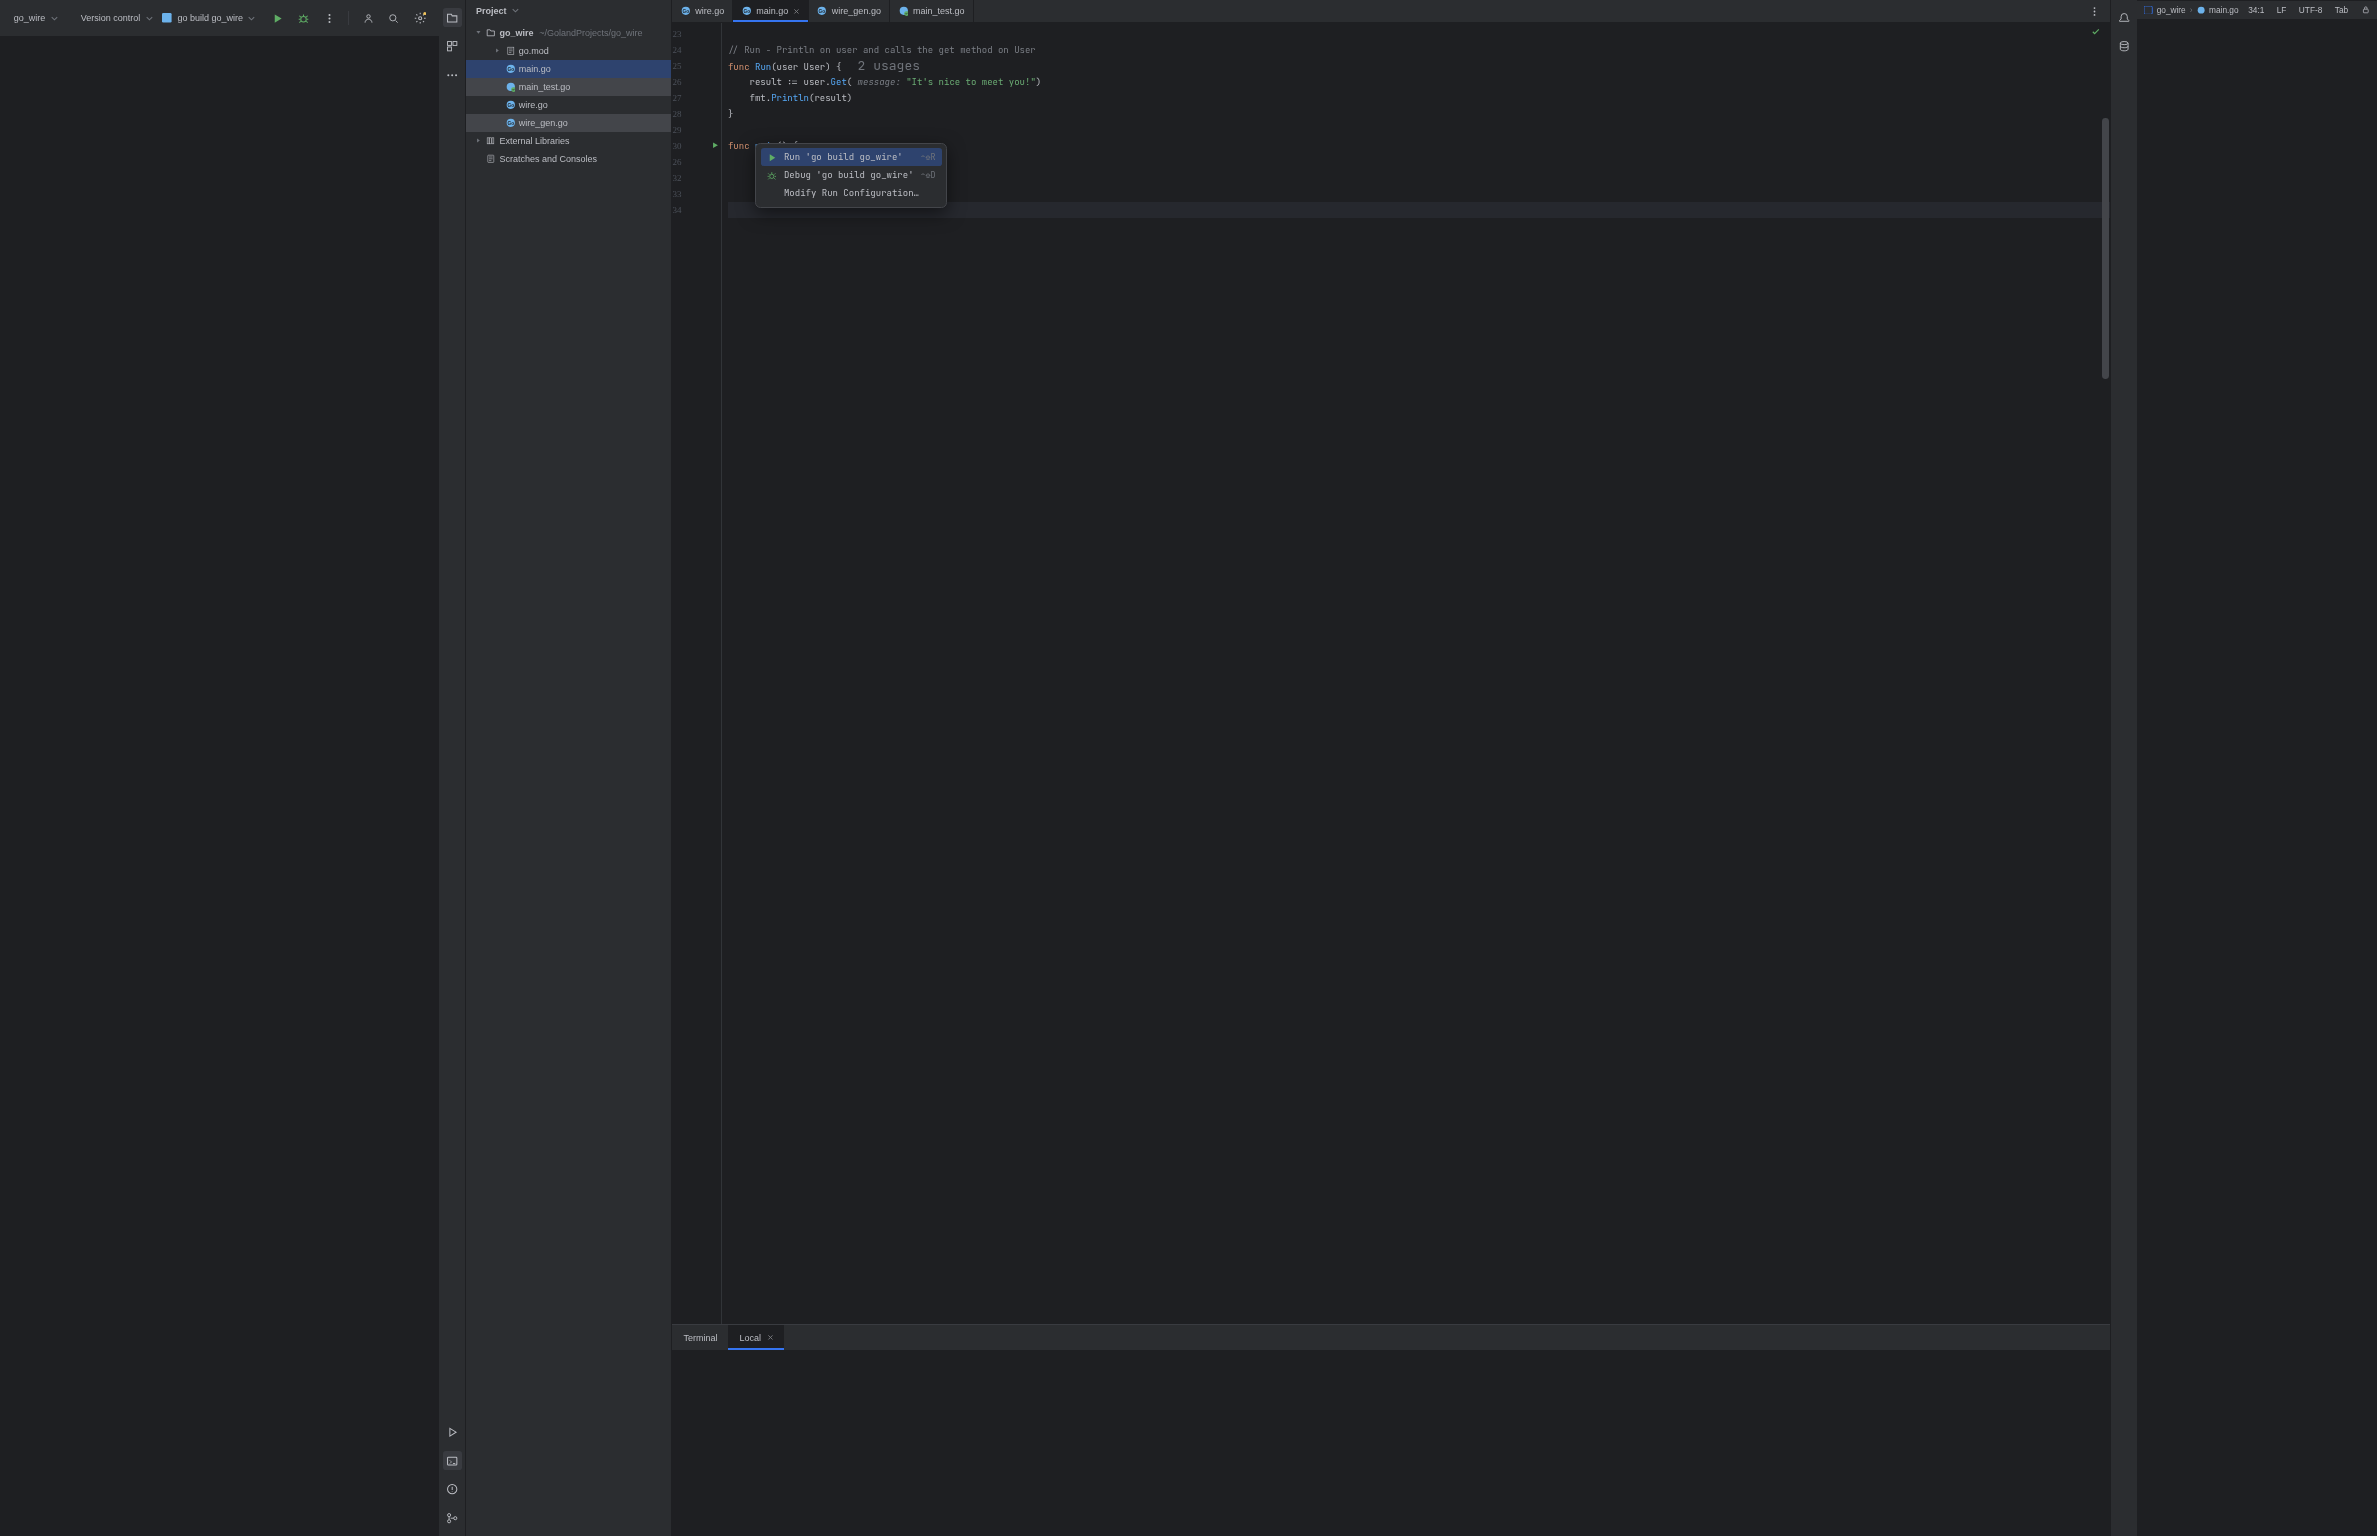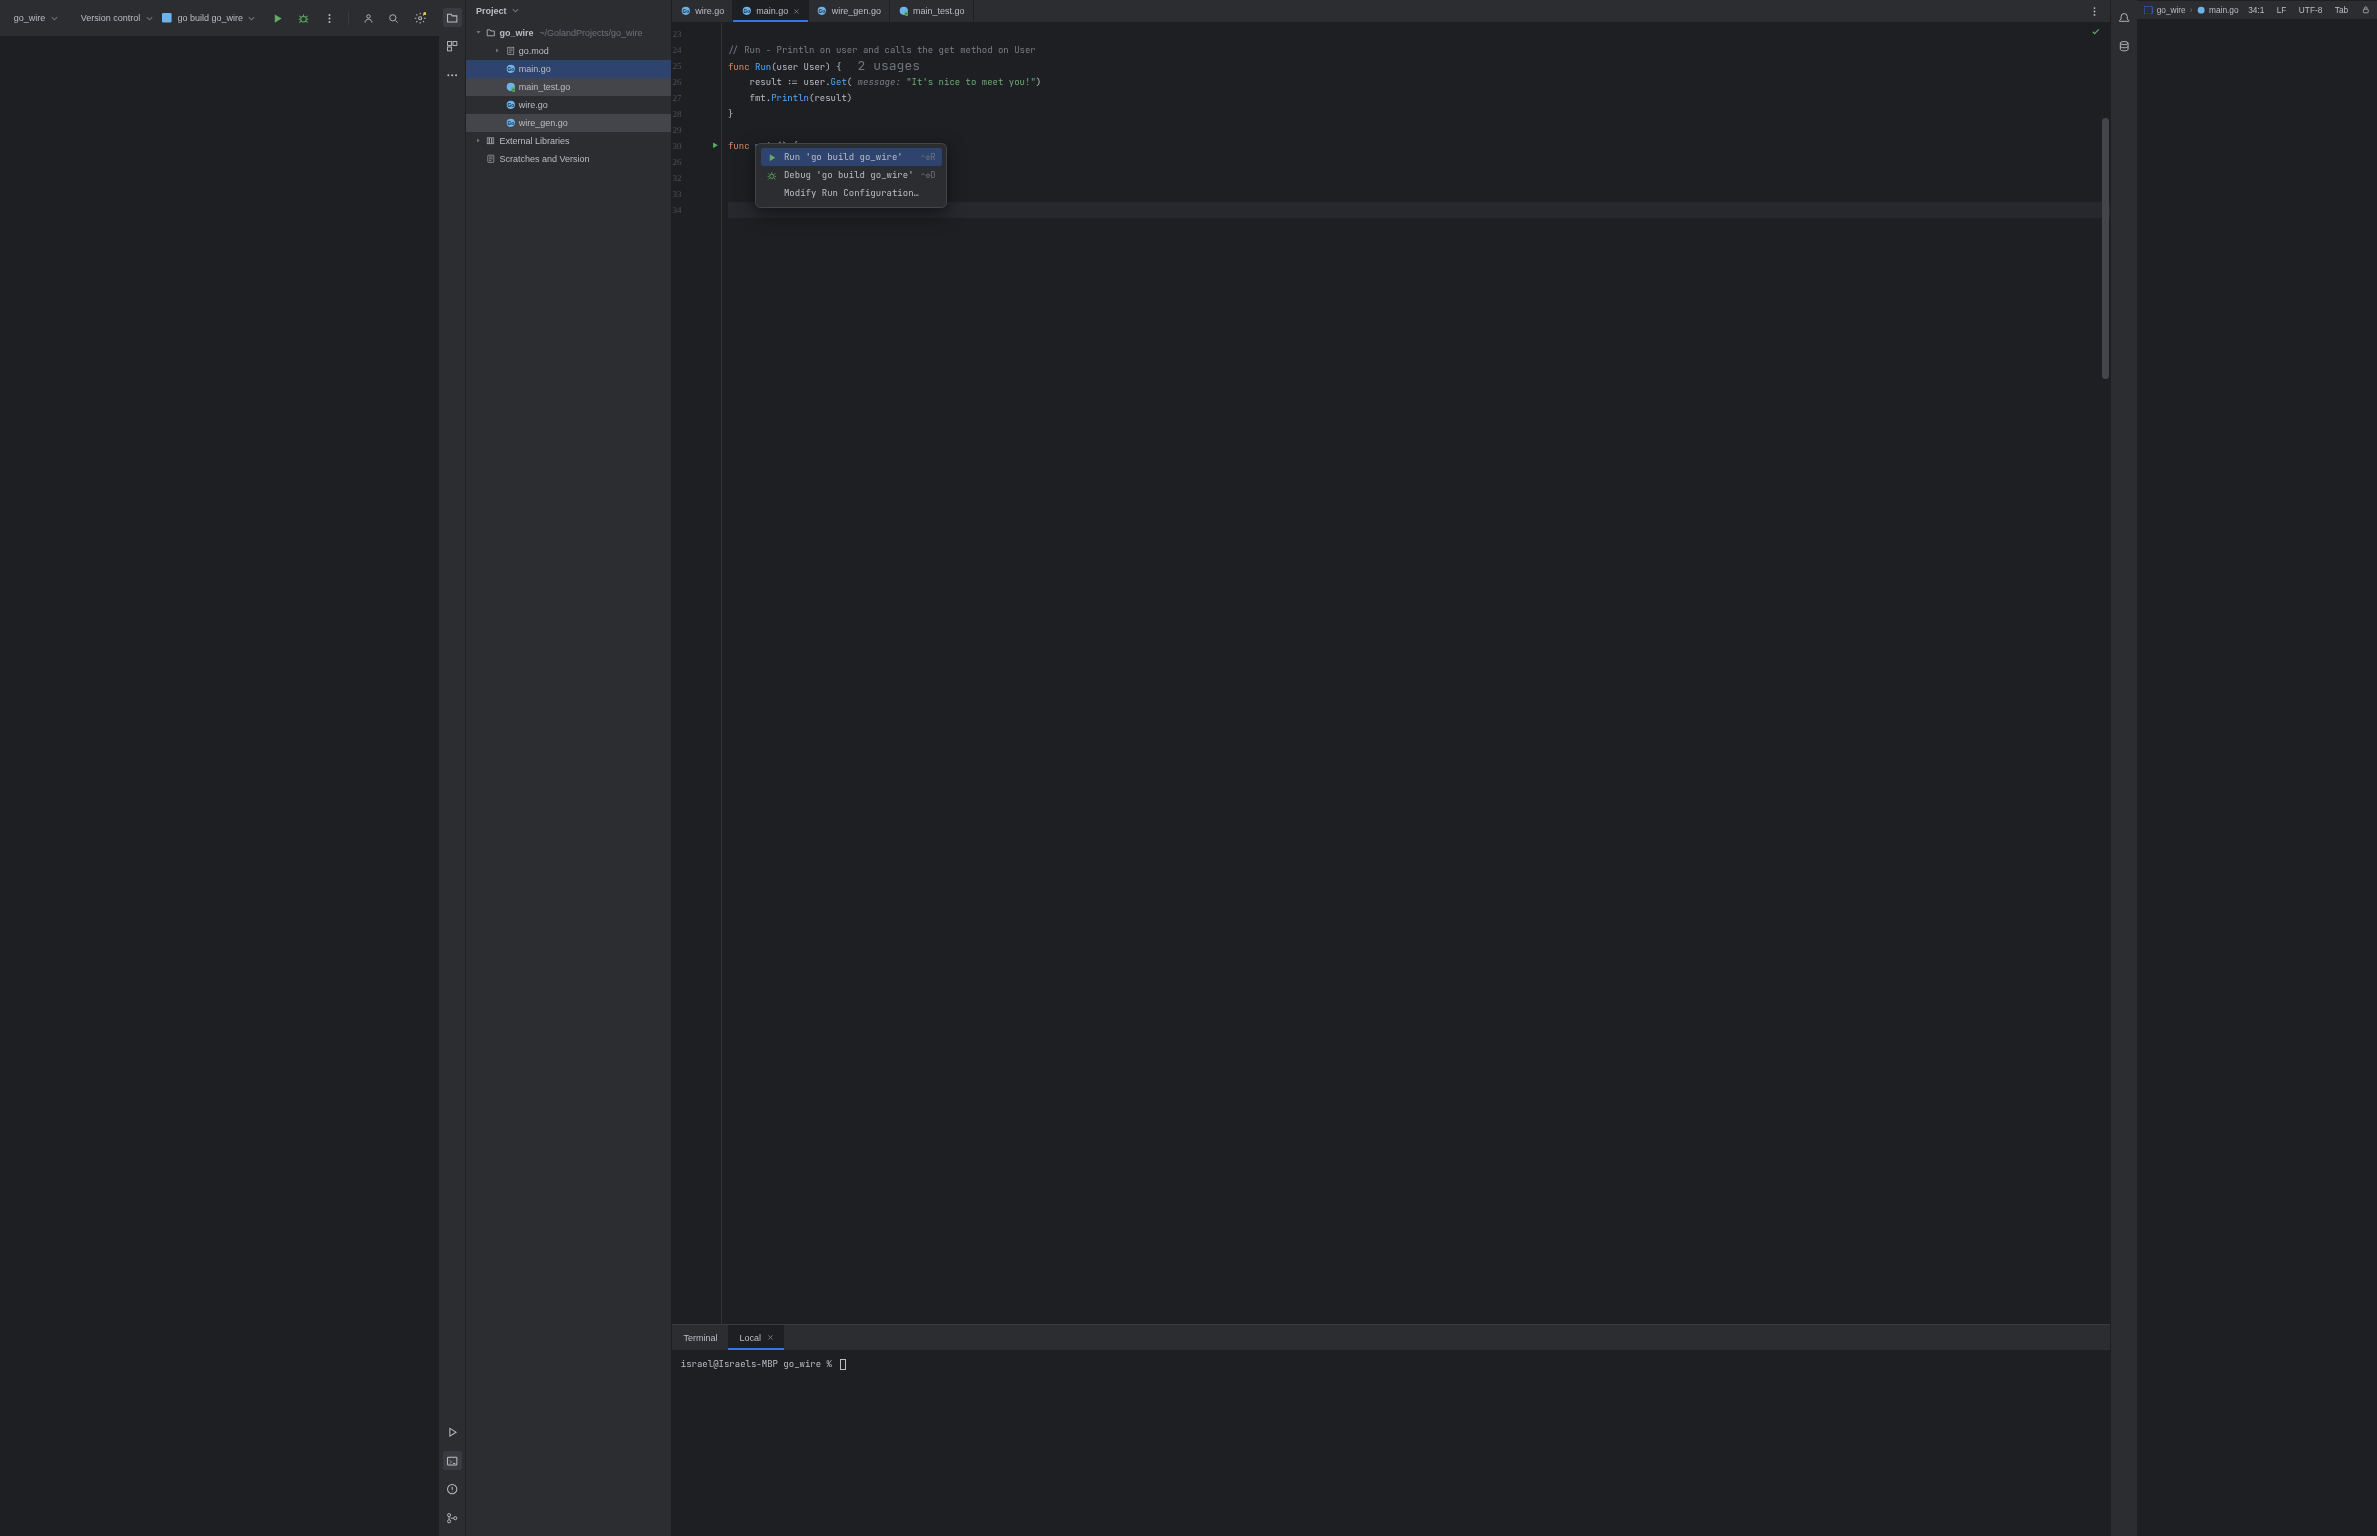--- a/index.html
+++ b/index.html
@@ -294,21 +294,21 @@
           <span class="tree-label">External Libraries</span>
         </div>
         <div class="tree-row">
           <span class="tree-arrow"></span>
           <span class="tree-icon">
             <svg width="9.6" height="9.6" viewBox="0 0 16 16">
                 <rect x="3" y="2" width="10" height="12" rx="1" fill="none" stroke="#bcbec4" stroke-width="1"></rect>
                 <path d="M5 5h6M5 8h6M5 11h4" stroke="#bcbec4" stroke-width="1"></path>
               </svg>
           </span>
-          <span class="tree-label">Scratches and Version</span>
+          <span class="tree-label">Scratches and Consoles</span>
         </div>
       </div>
     </div>
 
     <div class="editor-area">
       <div class="tabs">
         <div id="tabs-container" style="display:flex">
             <div class="tab">
               <span>
                 <svg width="9.6" height="9.6" viewBox="0 0 14 14" style="font-size:13px">
@@ -435,23 +435,20 @@
           </div>
           <div class="term-tab active">
             <span>Local</span>
             <span style="opacity:.6">
               <svg width="6.9" height="6.9" viewBox="0 0 10 10">
                   <path d="M2 2l6 6M8 2l-6 6" stroke="#bcbec4" stroke-width="1.3"></path>
                 </svg>
             </span>
           </div>
         </div>
-        <div class="terminal-body">
-          <span>israel@Israels-MBP go_wire % </span><span class="term-cursor"></span>
-        </div>
       </div>
     </div>
 
     <div class="right-gutter">
       <div class="icon-btn">
         <svg width="12.4" height="12.4" viewBox="0 0 16 16">
             <path d="M8 2a4 4 0 0 0-4 4v3l-2 2v1h12v-1l-2-2V6a4 4 0 0 0-4-4z" fill="none" stroke="#bcbec4" stroke-width="1.2"></path>
           </svg>
       </div>
       <div class="icon-btn">

